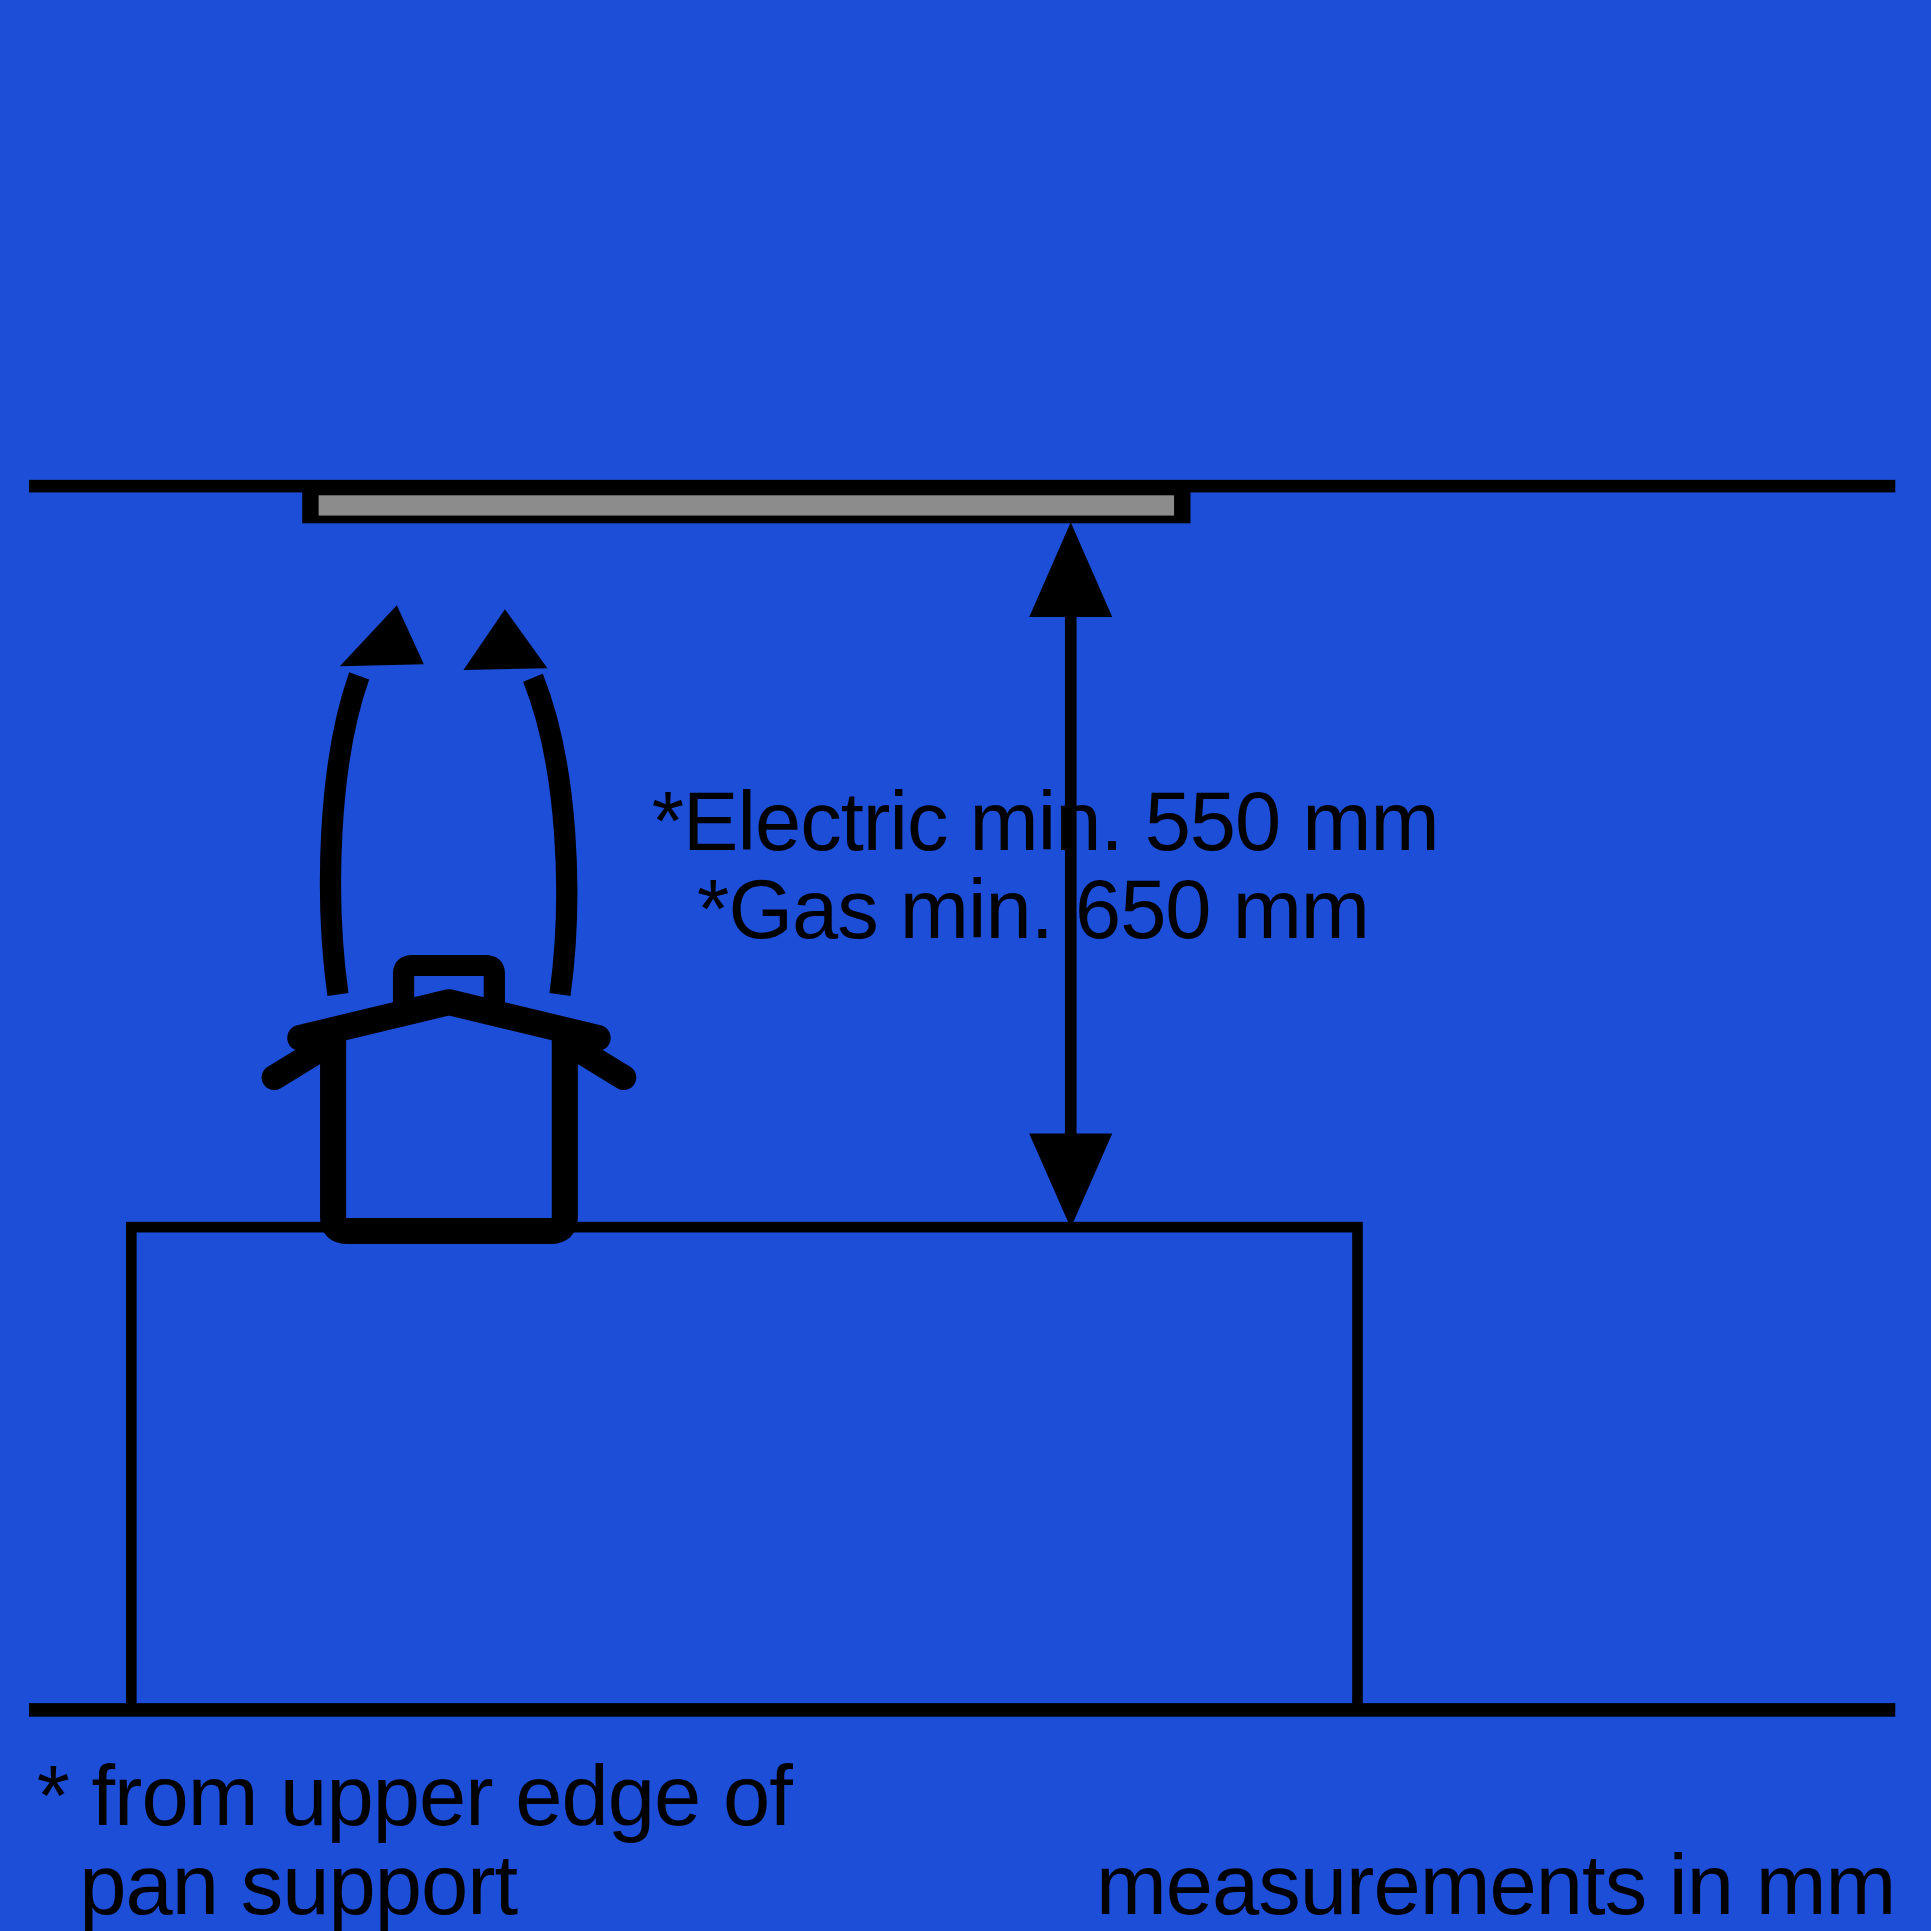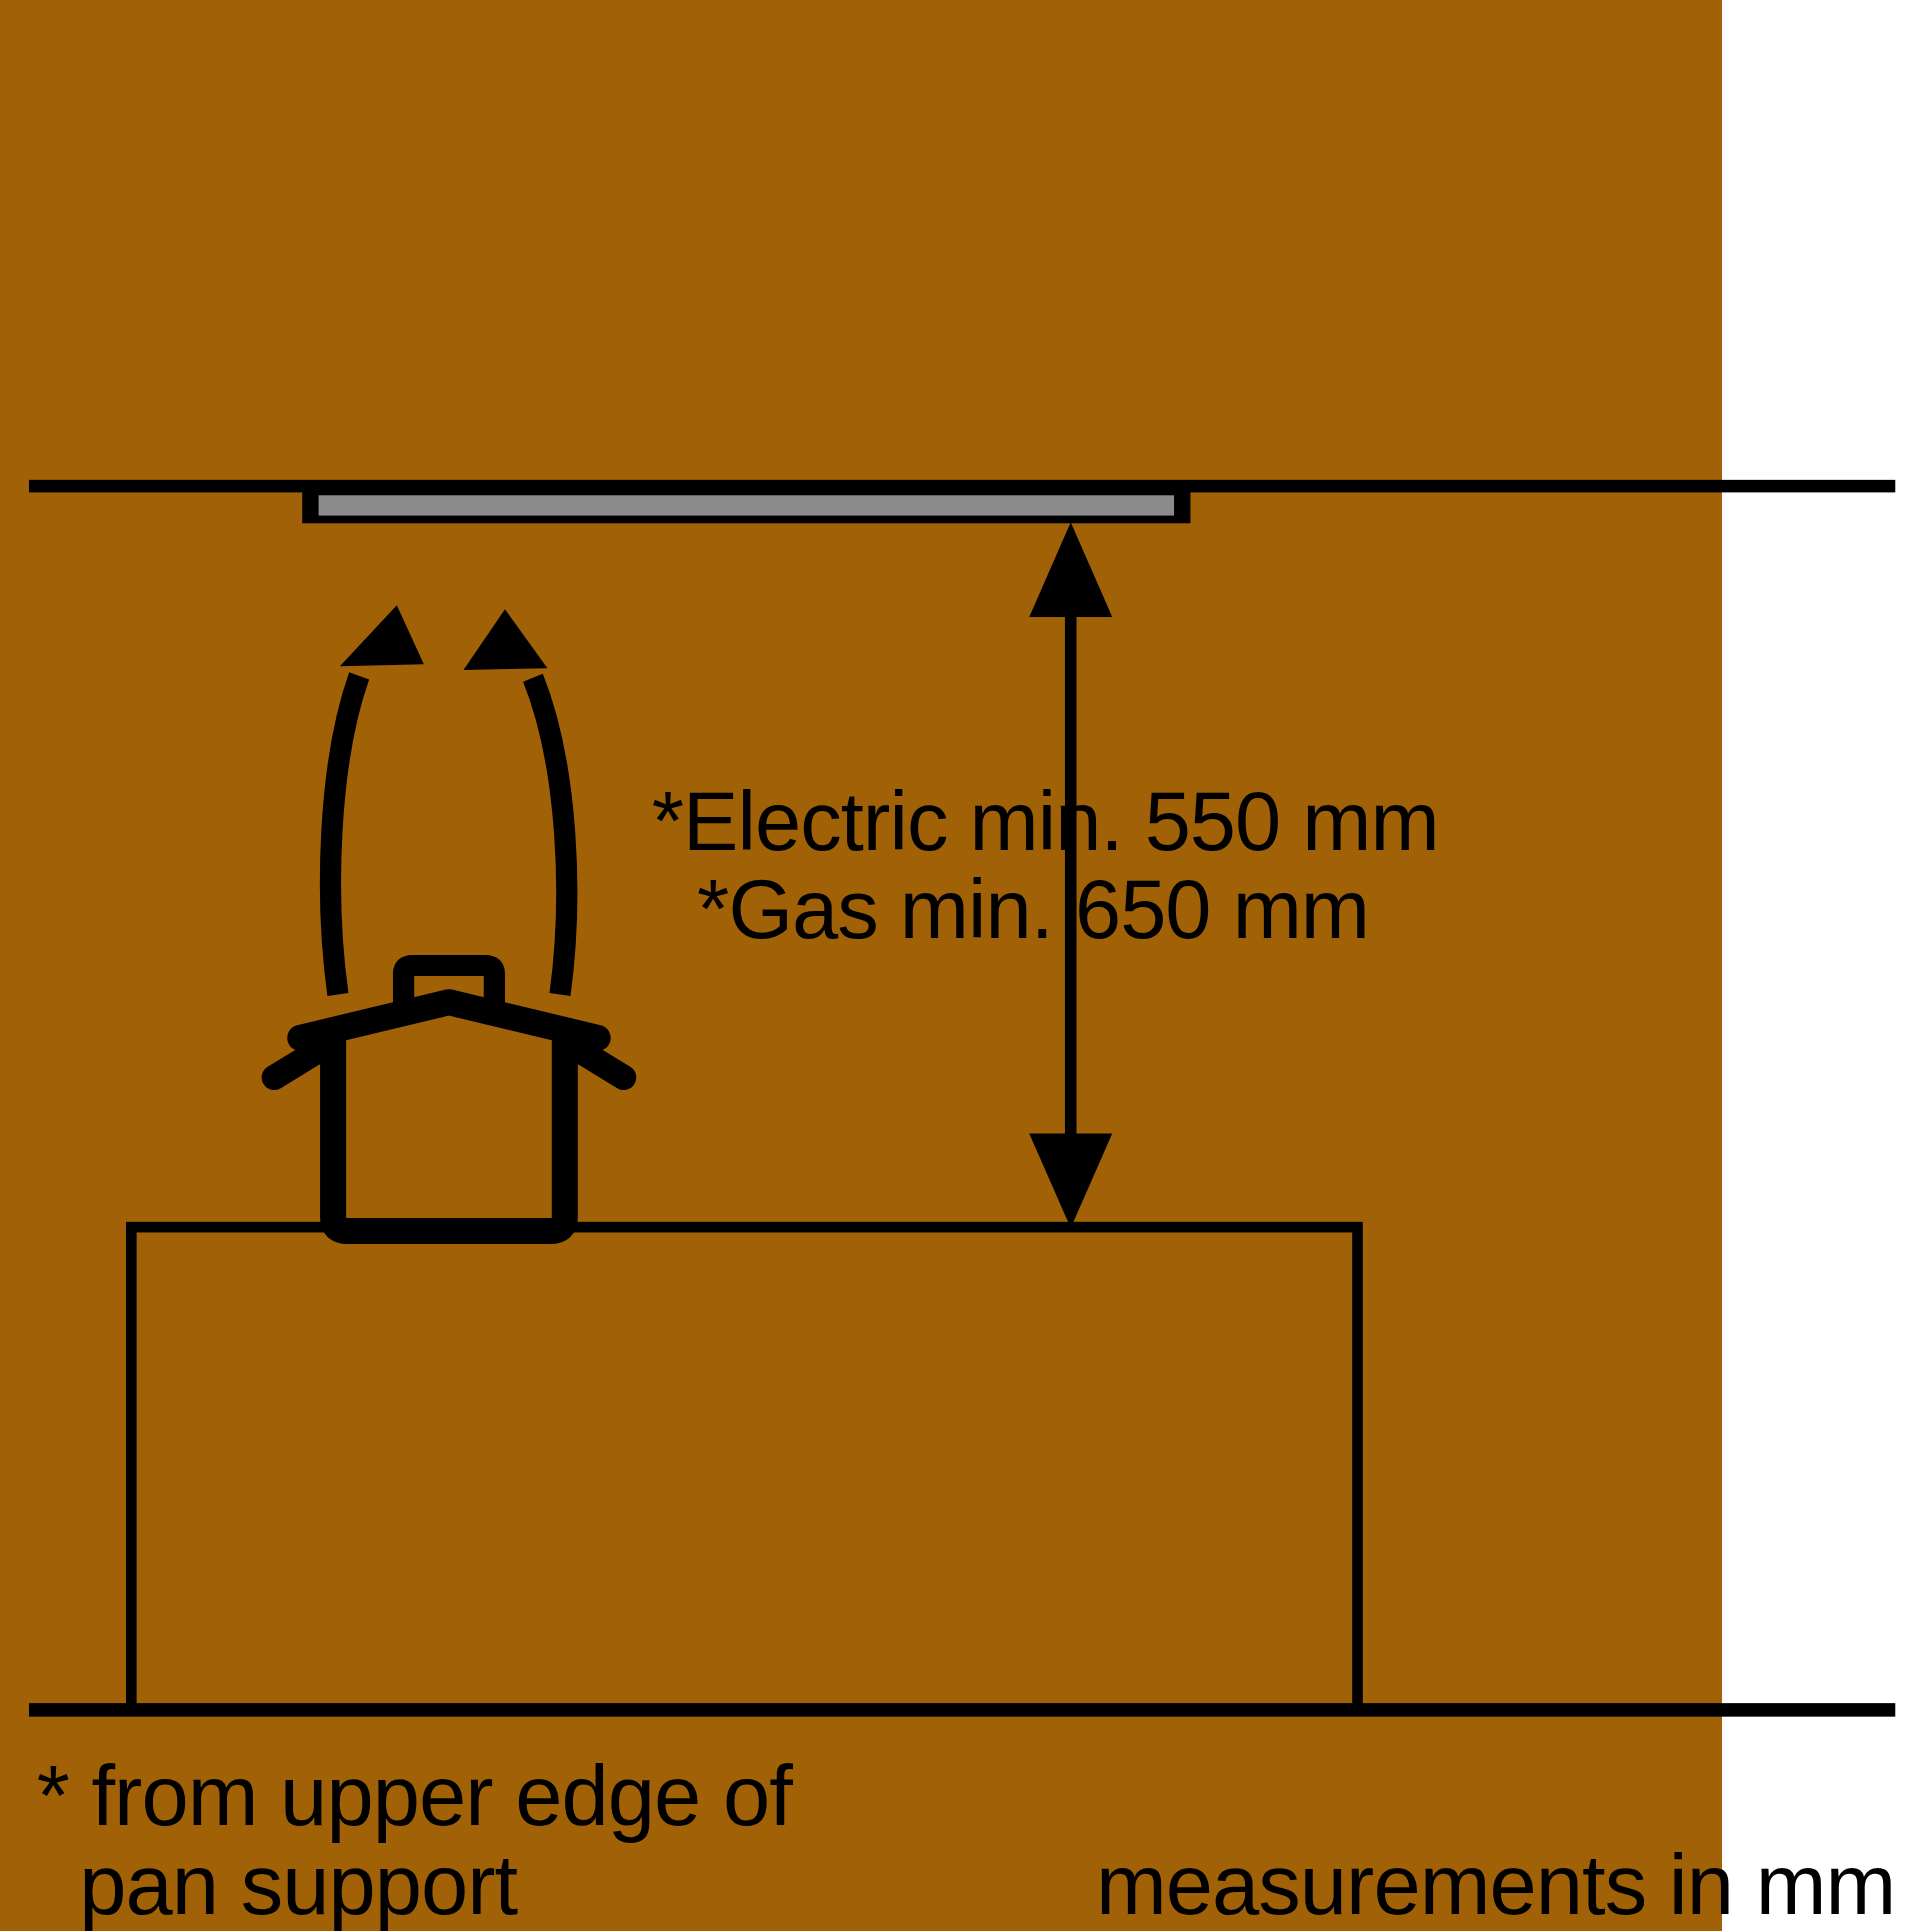--- a/index.html
+++ b/index.html
@@ -8,23 +8,23 @@
     background: #ffffff;
   }
   body {
     width: 1931px;
     height: 1931px;
     overflow: hidden;
     font-family: "Liberation Sans", sans-serif;
   }
   #diagram-root {
     position: relative;
-    width: 1722px;
+    width: 1931px;
     height: 1931px;
-    background: #a16207;
+    background: #1d4ed8;
   }
   svg#diagram-svg {
     display: block;
     width: 1931px;
     height: 1931px;
   }
   .dim-text {
     font-family: "Liberation Sans", sans-serif;
     font-size: 86px;
     fill: #000000;

